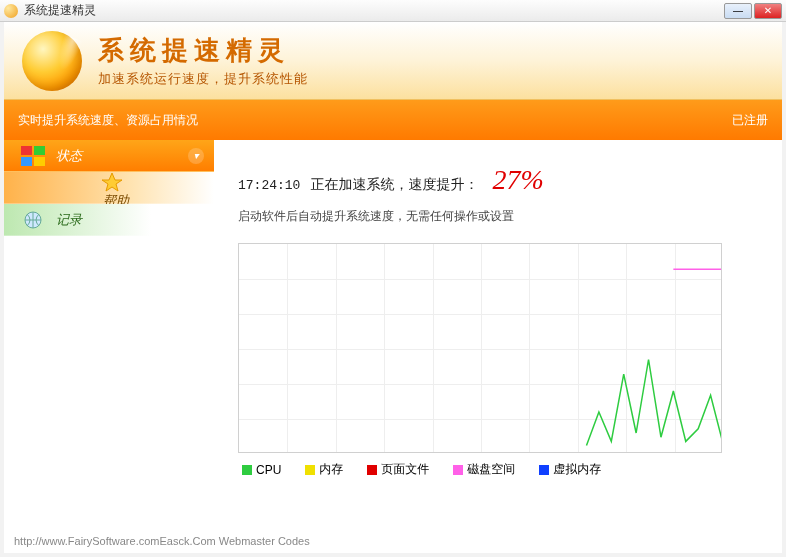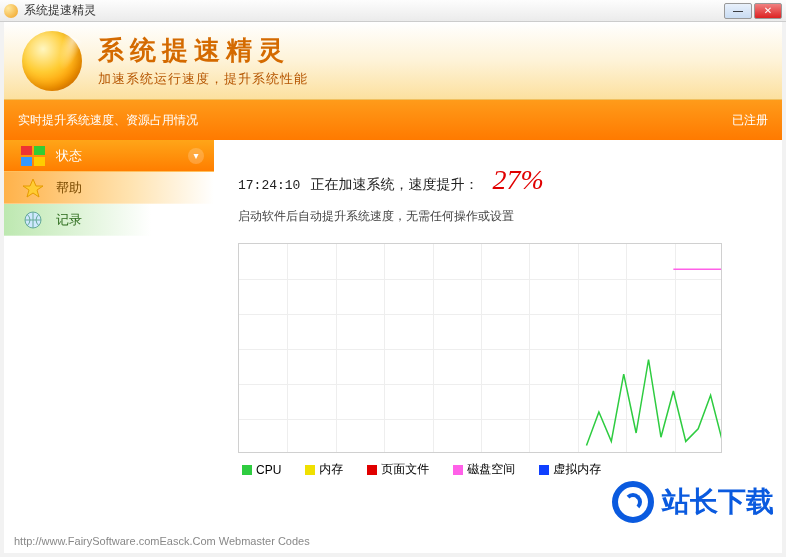--- a/index.html
+++ b/index.html
@@ -12,24 +12,24 @@
 .winbtn.close { background: linear-gradient(#f08080,#d22); color: #fff; }
 .frame { border: 4px solid #f2f2f2; border-top: none; height: 535px; position: relative; }
 .header { height: 78px; background: linear-gradient(#fff 0%, #fef3d8 50%, #fce09f 100%); border-bottom: 1px solid #f0c060; display: flex; align-items: center; padding-left: 18px; }
 .logo-ball { width: 60px; height: 60px; border-radius: 50%; background: radial-gradient(circle at 35% 30%, #fff6c0, #ffcc33 40%, #ff9a00 70%, #e06000); box-shadow: inset -4px -4px 8px rgba(0,0,0,.15); margin-right: 16px; position: relative; }
 .logo-ball::after { content:""; position:absolute; top:6px; right:4px; width:20px; height:34px; background: radial-gradient(ellipse at top, rgba(255,255,255,.6), transparent 70%); transform: rotate(20deg); }
 .header-text .h1 { font-family: KaiTi, STKaiti, serif; font-size: 26px; color: #d46a00; letter-spacing: 6px; font-weight: bold; }
 .header-text .h2 { font-size: 13px; color: #b55500; margin-top: 2px; letter-spacing: 1px; }
 .ribbon { height: 40px; background: linear-gradient(#ff9b1a, #ff7a00); color: #fff; display: flex; align-items: center; padding: 0 14px; font-size: 12px; }
 .ribbon .spacer { flex: 1; }
 .body { display: flex; height: 400px; }
-.sidebar { width: 210px; background: linear-gradient(180deg, rgba(255,200,120,.15), #fff 80px); }
+.sidebar { width: 210px; background: linear-gradient(180deg, rgba(255,200,120,.15), #fff 80px); font-style: italic; }
 .navitem { height: 32px; display: flex; align-items: center; padding-left: 14px; color: #fff; font-size: 13px; border-bottom: 1px solid rgba(255,255,255,.3); cursor: pointer; position: relative; }
 .navitem.active { background: linear-gradient(#ffa518, #ff7e00); }
-.navitem.help { background: linear-gradient(90deg, #ffb24a, #ffe3b0 60%, #fff); color: #7a4a00; }
+.navitem.help { background: linear-gradient(90deg, #ffb24a, #ffe3b0 60%, #fff); color: #7a4a00; flex-direction: column; }
 .navitem.settings { background: linear-gradient(90deg, #d9d9d9, #fff 70%); color: #555; }
 .navitem.records { background: linear-gradient(90deg, #bde8b0, #fff 70%); color: #2a6a1a; }
 .navitem .nicon { width: 30px; height: 24px; margin-right: 8px; display: flex; align-items: center; justify-content: center; }
 .navitem.active .chev { position: absolute; right: 10px; width: 16px; height: 16px; border-radius: 50%; background: #fff3; display: flex; align-items: center; justify-content: center; font-size: 10px; }
 .main { flex: 1; padding: 24px 24px 10px 24px; position: relative; }
 .statusline { font-size: 14px; color: #222; display: flex; align-items: baseline; gap: 10px; }
 .statusline .time { font-family: "Courier New", monospace; font-size: 13px; }
 .statusline .pct { color: #e00000; font-size: 28px; font-family: SimSun, serif; margin-left: 4px; font-style: italic; }
 .descline { margin-top: 12px; font-size: 12px; color: #444; }
 .chart { margin-top: 18px; width: 484px; height: 210px; border: 1px solid #d0d0d0; background: #fff; position: relative; overflow: hidden; }
@@ -138,17 +138,13 @@
         <span><span class="sw" style="background:#1040ff"></span><span>虚拟内存</span></span>
       </div>
     </div>
   </div>
 
   <div class="footer">
     <span>http://www.FairySoftware.com</span>
     <span>Easck.Com Webmaster Codes</span>
   </div>
 
-  <div class="watermark">
-    <div class="circ"></div>
-    <span>站长下载</span>
-  </div>
 </div>
 
 </body></html>

